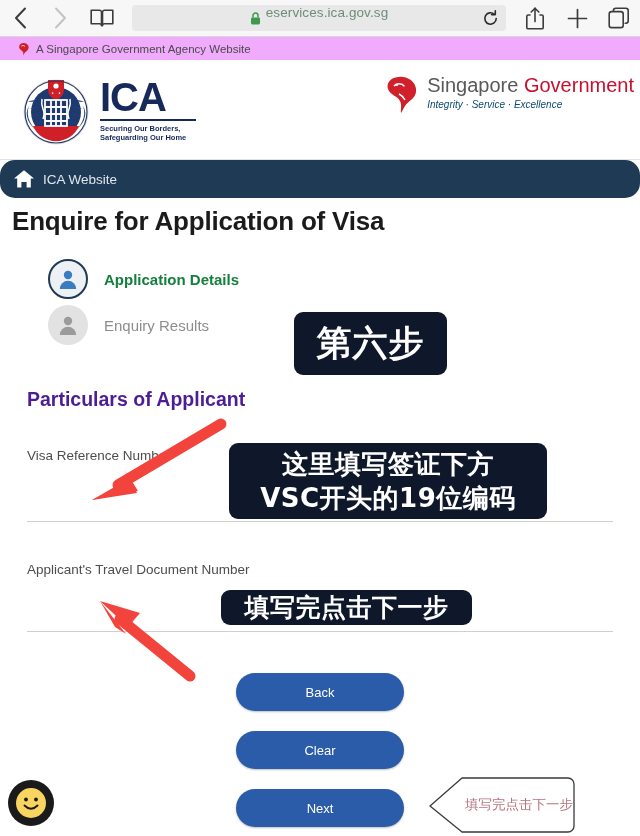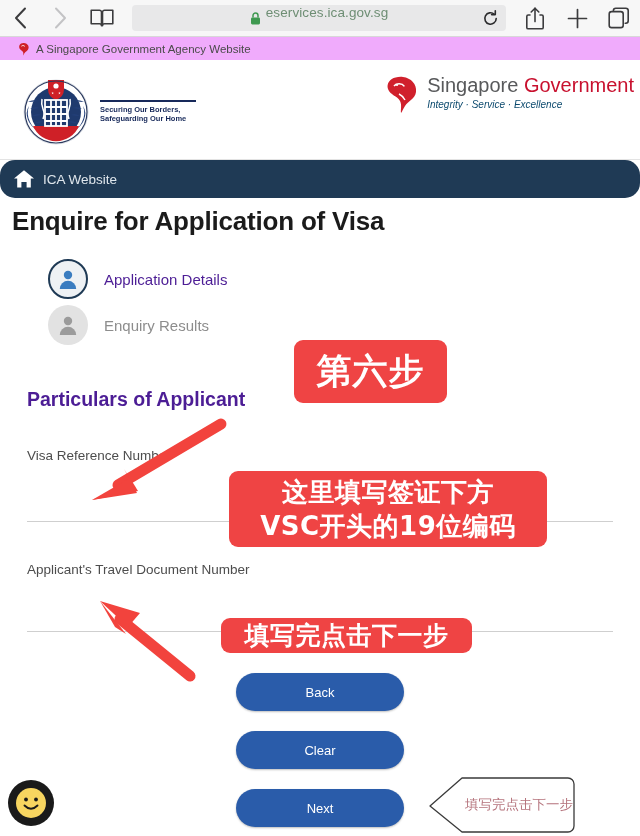--- a/index.html
+++ b/index.html
@@ -94,21 +94,21 @@
   .stepper { position: absolute; left: 48px; top: 256px; }
   .step-row { display: flex; align-items: center; height: 46px; }
   .step-circle {
     width: 40px; height: 40px; border-radius: 50%;
     display: flex; align-items: center; justify-content: center;
     flex: 0 0 auto;
   }
   .step-circle.active { background: #eef1f4; border: 2px solid #1f3a55; }
   .step-circle.inactive { background: #e2e2e2; }
   .step-label { margin-left: 16px; font-size: 15px; }
-  .step-label.active { font-weight: 400; color: #4c1d95; }
+  .step-label.active { font-weight: 700; color: #15803d; }
   .step-label.inactive { font-weight: 400; color: #8d8d8d; }
 
   .section-title {
     position: absolute; left: 27px; top: 388px;
     font-size: 19.5px; font-weight: 700; color: #4c1d95;
   }
 
   .field { position: absolute; left: 27px; width: 586px; }
   .field-label { font-size: 13.5px; color: #4d4d4d; }
   .field-line { width: 586px; height: 1px; background: #cfcfcf; }
@@ -117,25 +117,24 @@
     position: absolute; left: 236px; width: 168px; height: 38px;
     background: #2a5caa; border-radius: 19px; border: none;
     color: #ffffff; font-size: 13px; font-family: "Liberation Sans", sans-serif;
     display: flex; align-items: center; justify-content: center;
     box-shadow: 0 1px 2px rgba(0,0,0,.25);
     cursor: pointer;
   }
 
   
   .anno-box {
-    position: absolute; background: #ef4444; border-radius: 9px;
+    position: absolute; background: #0f172a; border-radius: 9px;
     color: #ffffff; font-weight: 700;
     display: flex; flex-direction: column; align-items: center; justify-content: center;
     font-family: "DejaVu Sans", sans-serif;
-    margin-top: 28px;
   }
   .anno-step6 { left: 294px; top: 312px; width: 153px; height: 63px; font-size: 35px; letter-spacing: 1px; }
   .anno-vsc { left: 229px; top: 443px; width: 318px; height: 76px; font-size: 26px; line-height: 34px; letter-spacing: .5px; }
   .anno-passport { left: 221px; top: 590px; width: 251px; height: 35px; font-size: 25px; letter-spacing: .5px; }
 
   .callout {
     position: absolute; left: 428px; top: 776px; width: 148px; height: 58px;
   }
   .callout-text {
     position: absolute; left: 34px; top: 0; width: 114px; height: 58px;
@@ -250,20 +249,21 @@
           </g>
 
           <g fill="none" stroke="#ffffff" stroke-width="1.5">
             <path d="M24 27 q-1 5 1 10 q2 5 0 10"></path>
             <path d="M52 27 q1 5 -1 10 q-2 5 0 10"></path>
           </g>
           <circle cx="38" cy="40" r="31" fill="none" stroke="#2b3a5e" stroke-width="1.2"></circle>
         </svg>
       </div>
       <div class="ica-wordmark">
+        <div class="ica-letters">ICA</div>
         <div class="ica-rule"></div>
         <div class="ica-tag">Securing Our Borders,</div>
         <div class="ica-tag">Safeguarding Our Home</div>
       </div>
     </div>
 
     <div class="sg-lockup">
       <div class="merlion">
         <svg width="40" height="40" viewBox="0 0 40 40">
           <path d="M22 3 C30 4 36 10 35 18 C34 25 27 27 24 32 C22 35 21 38 20 39 C19.6 35 21 31 19 27 C16.5 22 9 21 7 15 C5.2 9.6 9 4.6 14.6 3.4 C17 2.9 19.6 2.7 22 3 Z" fill="#d0202c"></path>

